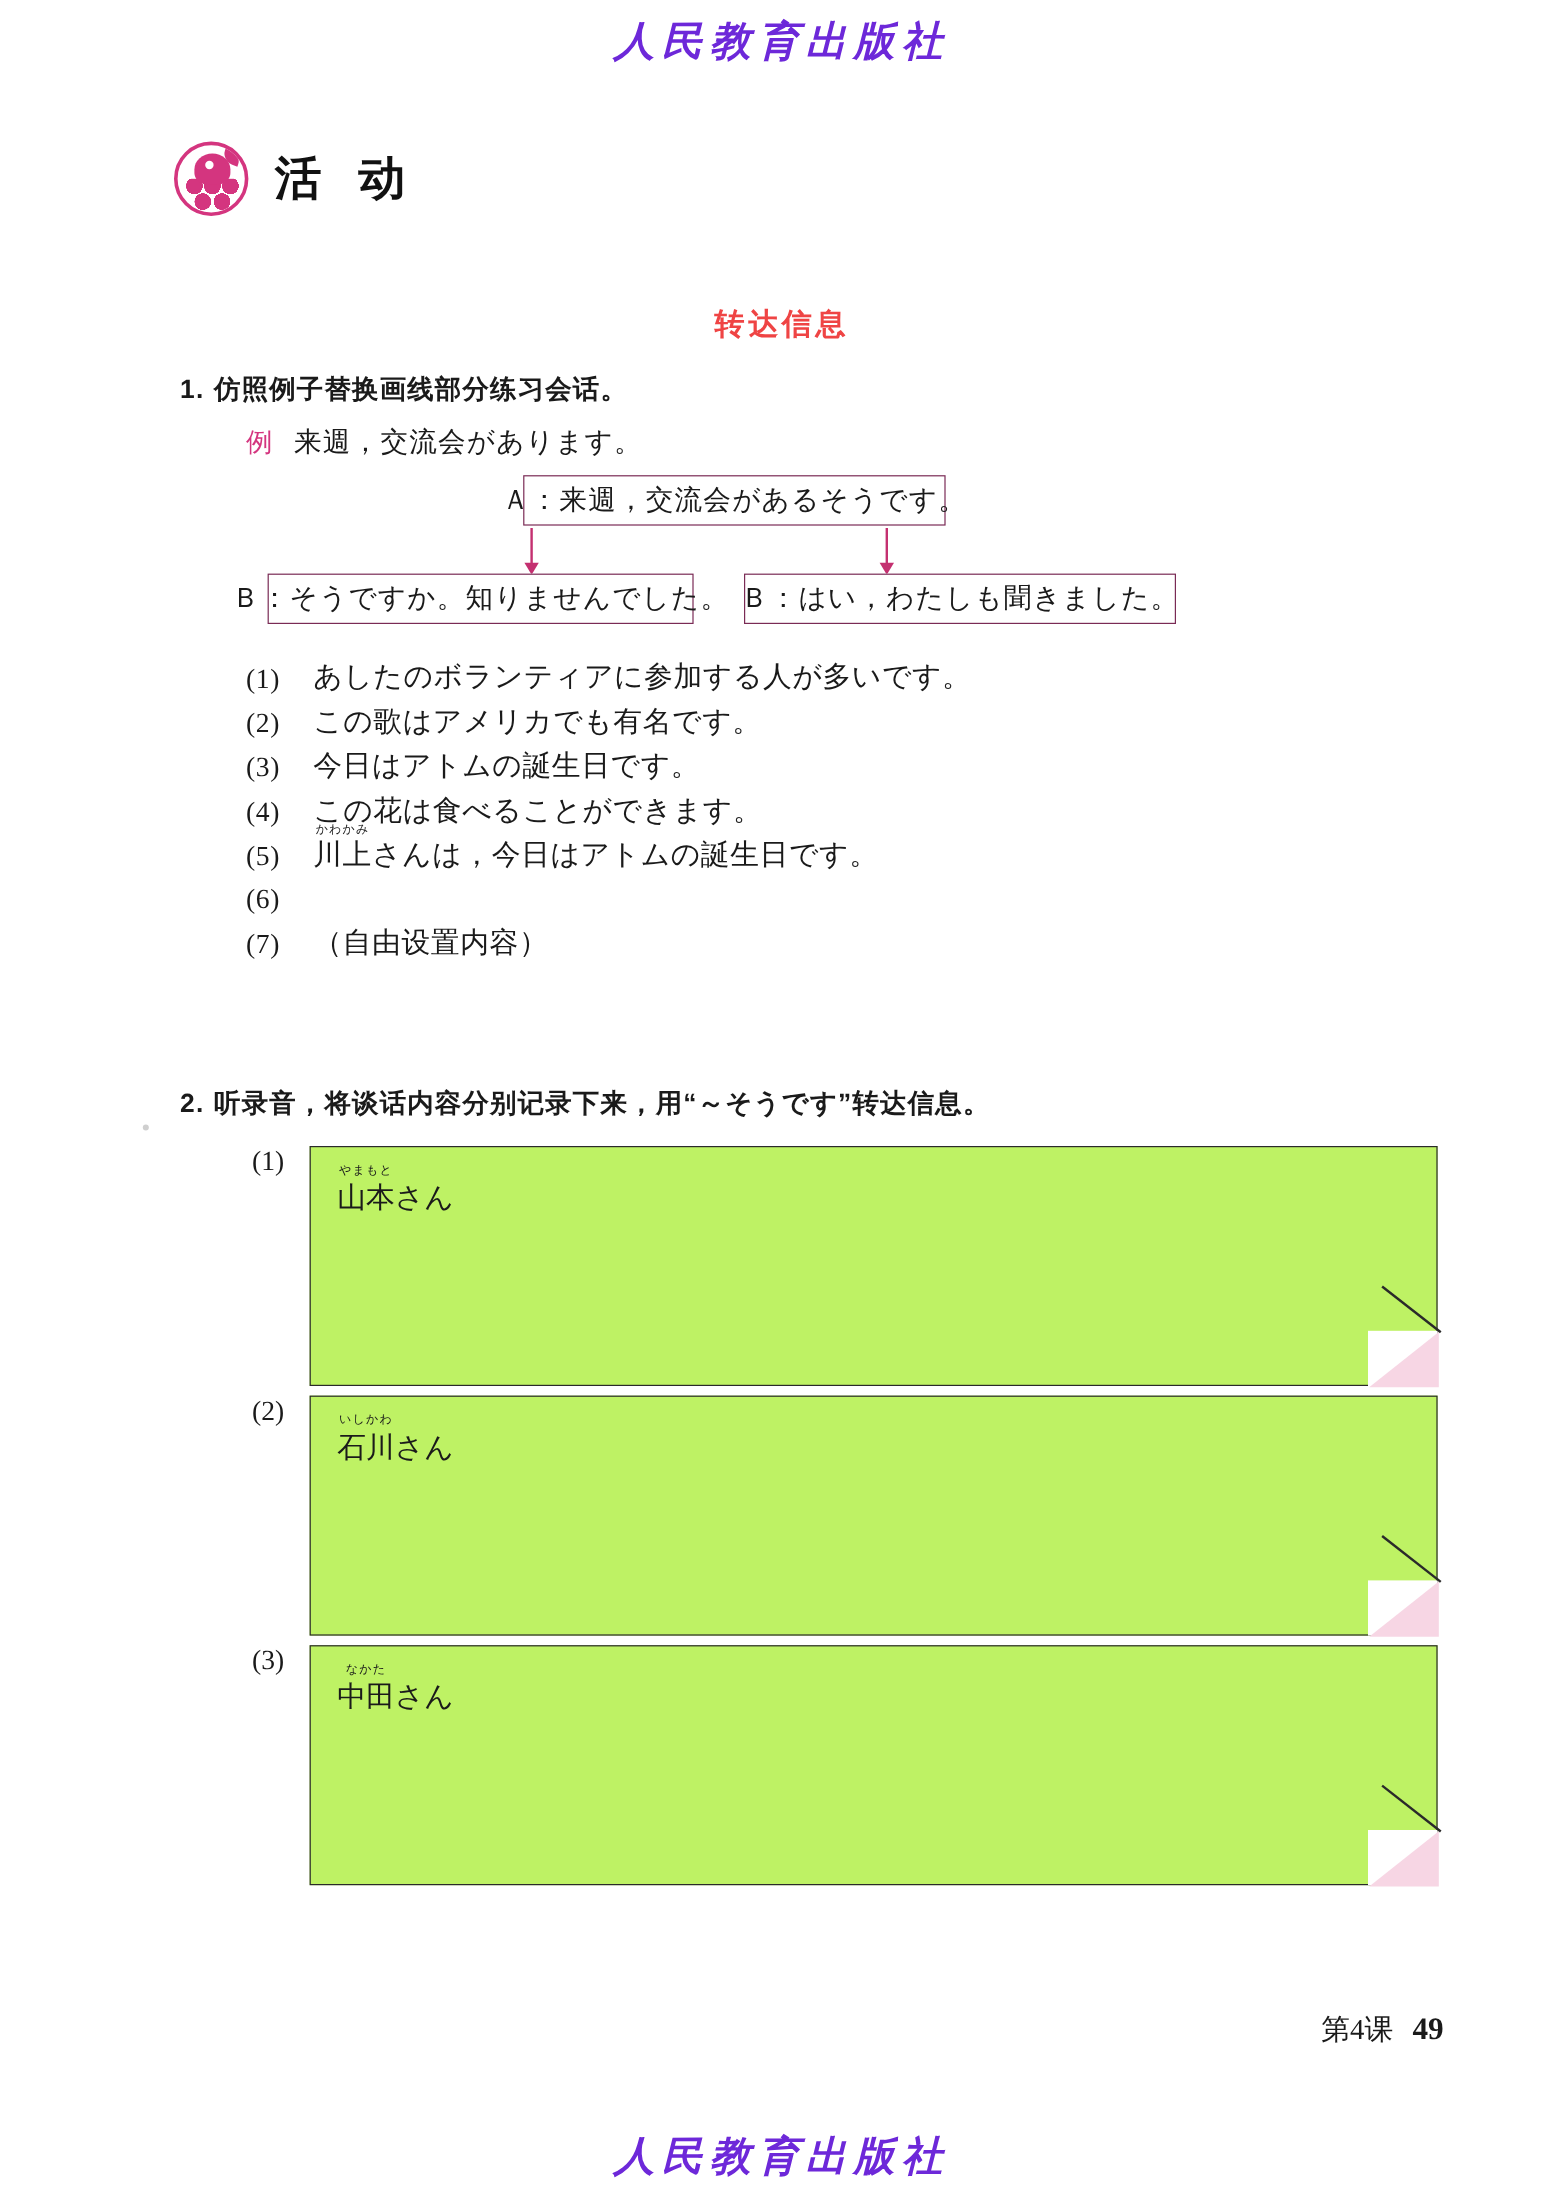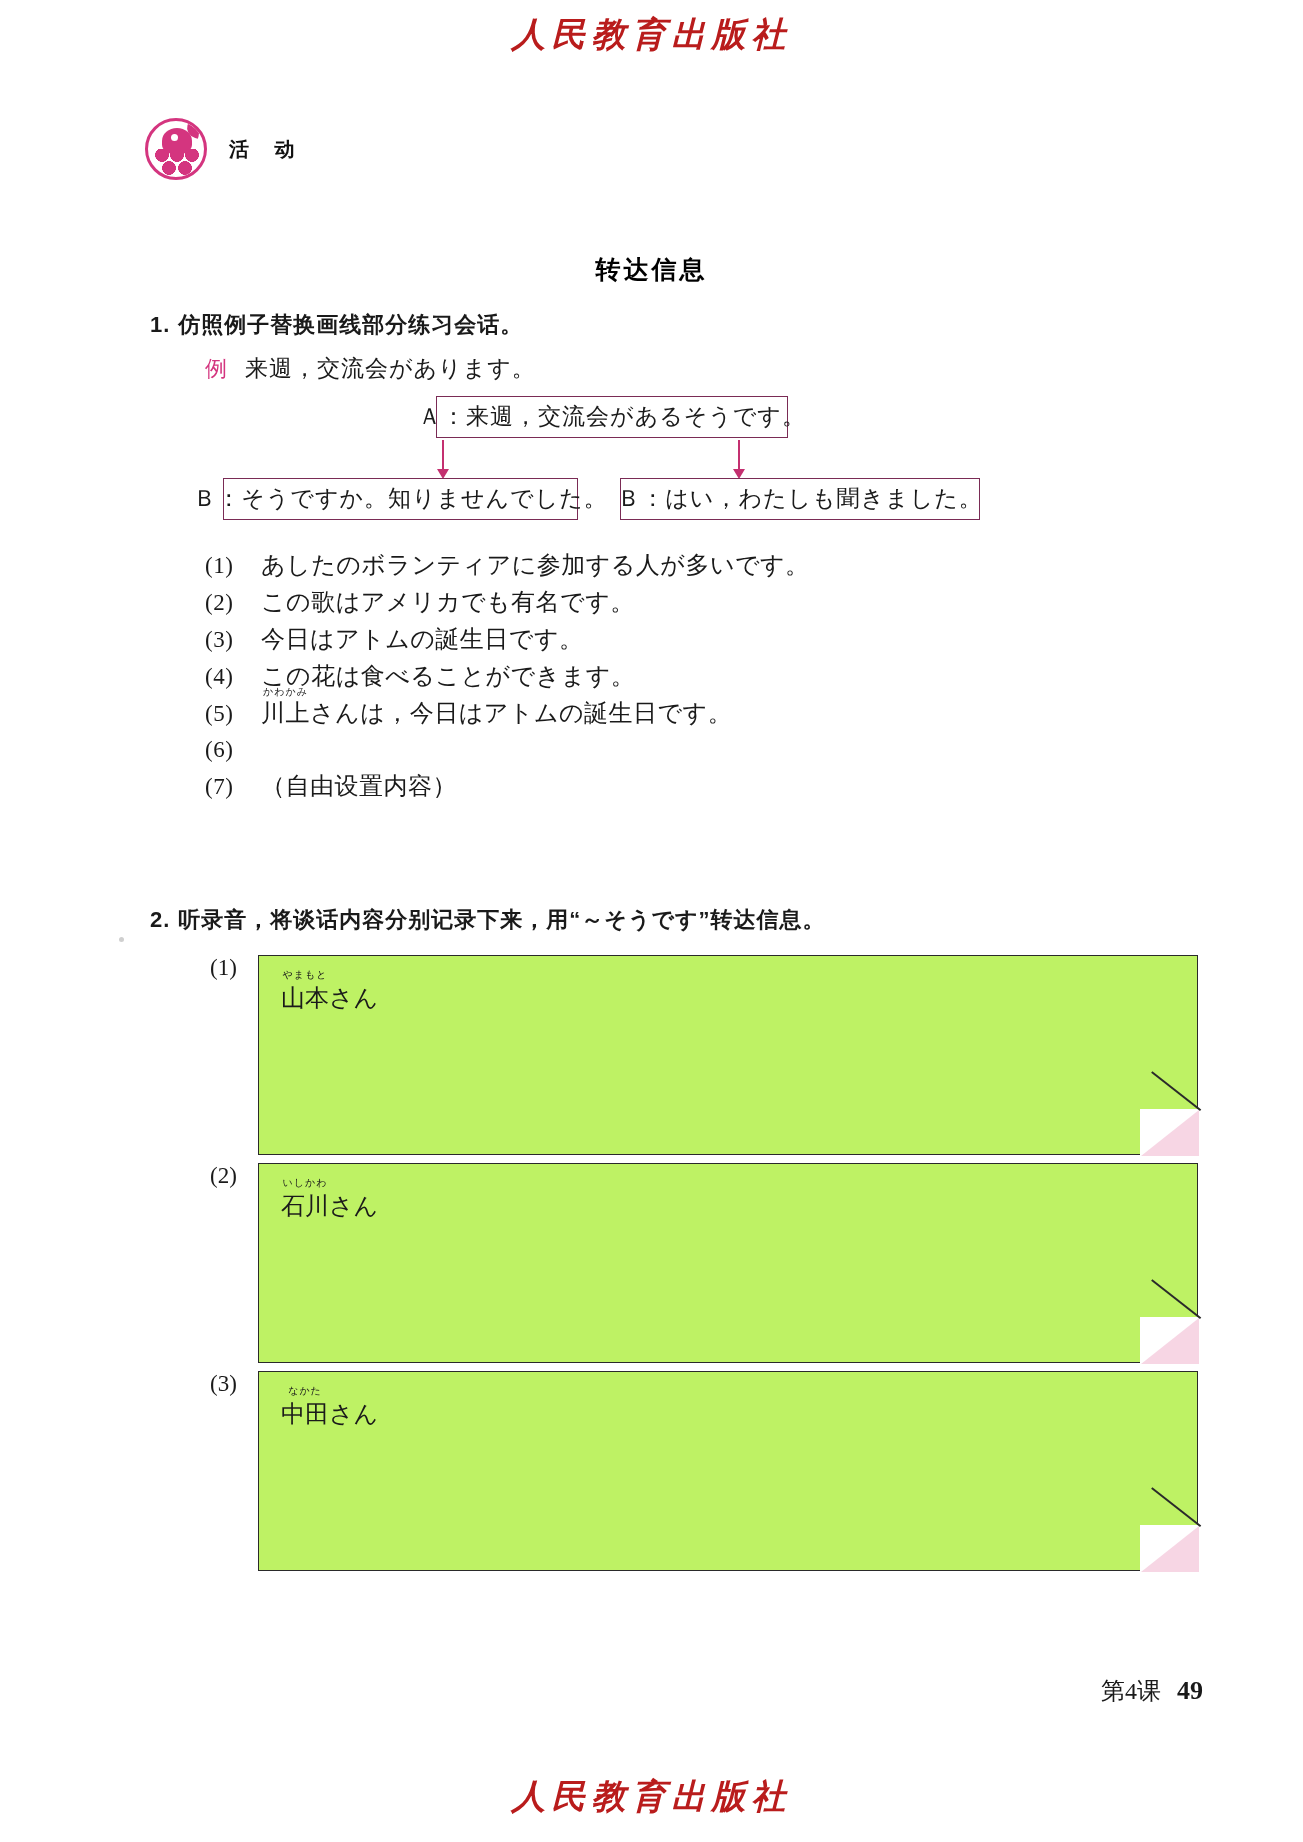--- a/index.html
+++ b/index.html
@@ -15,21 +15,21 @@
     color: #1a1a1a;
     overflow: hidden;
   }
 
   
   .publisher-mark {
     position: absolute;
     left: 0;
     width: 100%;
     text-align: center;
-    color: #b91c1c;
+    color: #6d28d9;
     font-family: "Liberation Serif", serif;
     font-weight: bold;
     font-style: italic;
     font-size: 34px;
     letter-spacing: 6px;
     white-space: nowrap;
   }
   .publisher-top { top: 12px; }
   .publisher-bottom { bottom: 22px; }
 
@@ -89,33 +89,33 @@
     top: 4px;
     width: 14px;
     height: 12px;
     background: #d4357f;
     border-radius: 0 80% 0 80%;
     transform: rotate(18deg);
   }
   .activity-title {
     font-family: "Liberation Sans", sans-serif;
     font-weight: bold;
-    font-size: 20px;
+    font-size: 39px;
     letter-spacing: 10px;
     color: #111111;
   }
 
   
   .section-title {
     position: absolute;
     left: 0;
     top: 253px;
     width: 100%;
     text-align: center;
-    color: #000000;
+    color: #ef4444;
     font-family: "Liberation Sans", sans-serif;
     font-weight: bold;
     font-size: 25px;
     letter-spacing: 3px;
   }
 
   
   .ex1-head {
     position: absolute;
     left: 150px;

